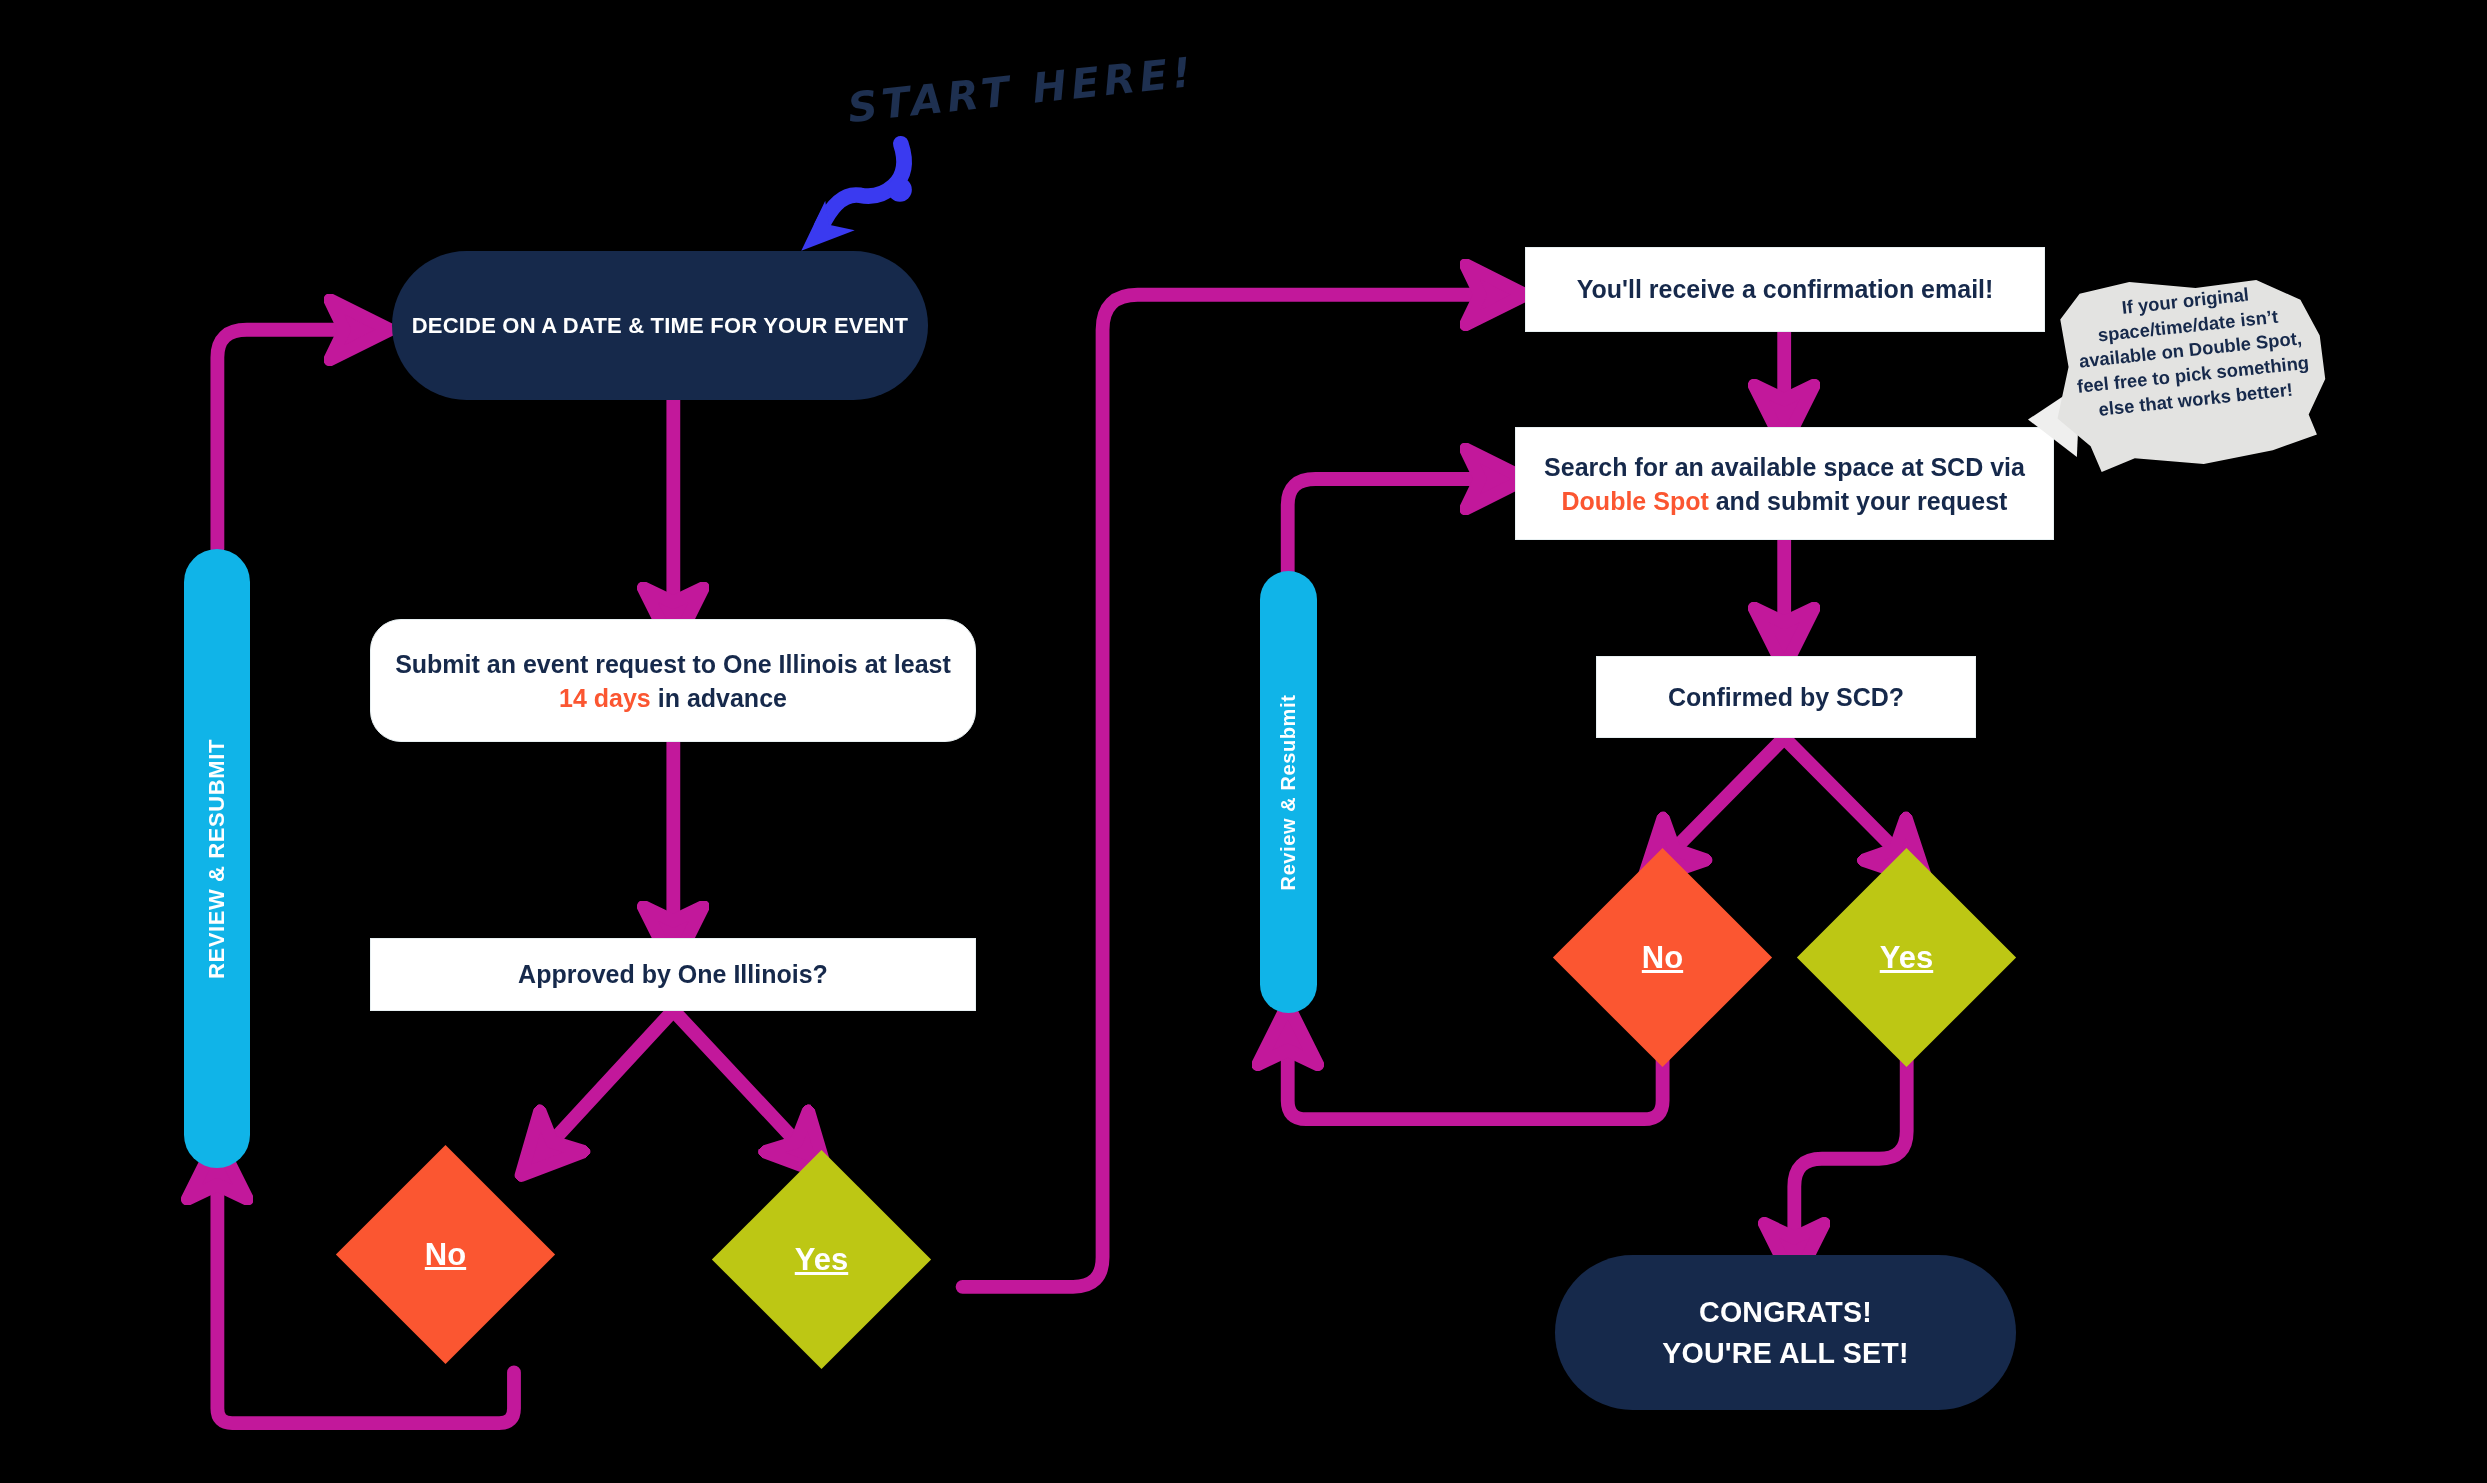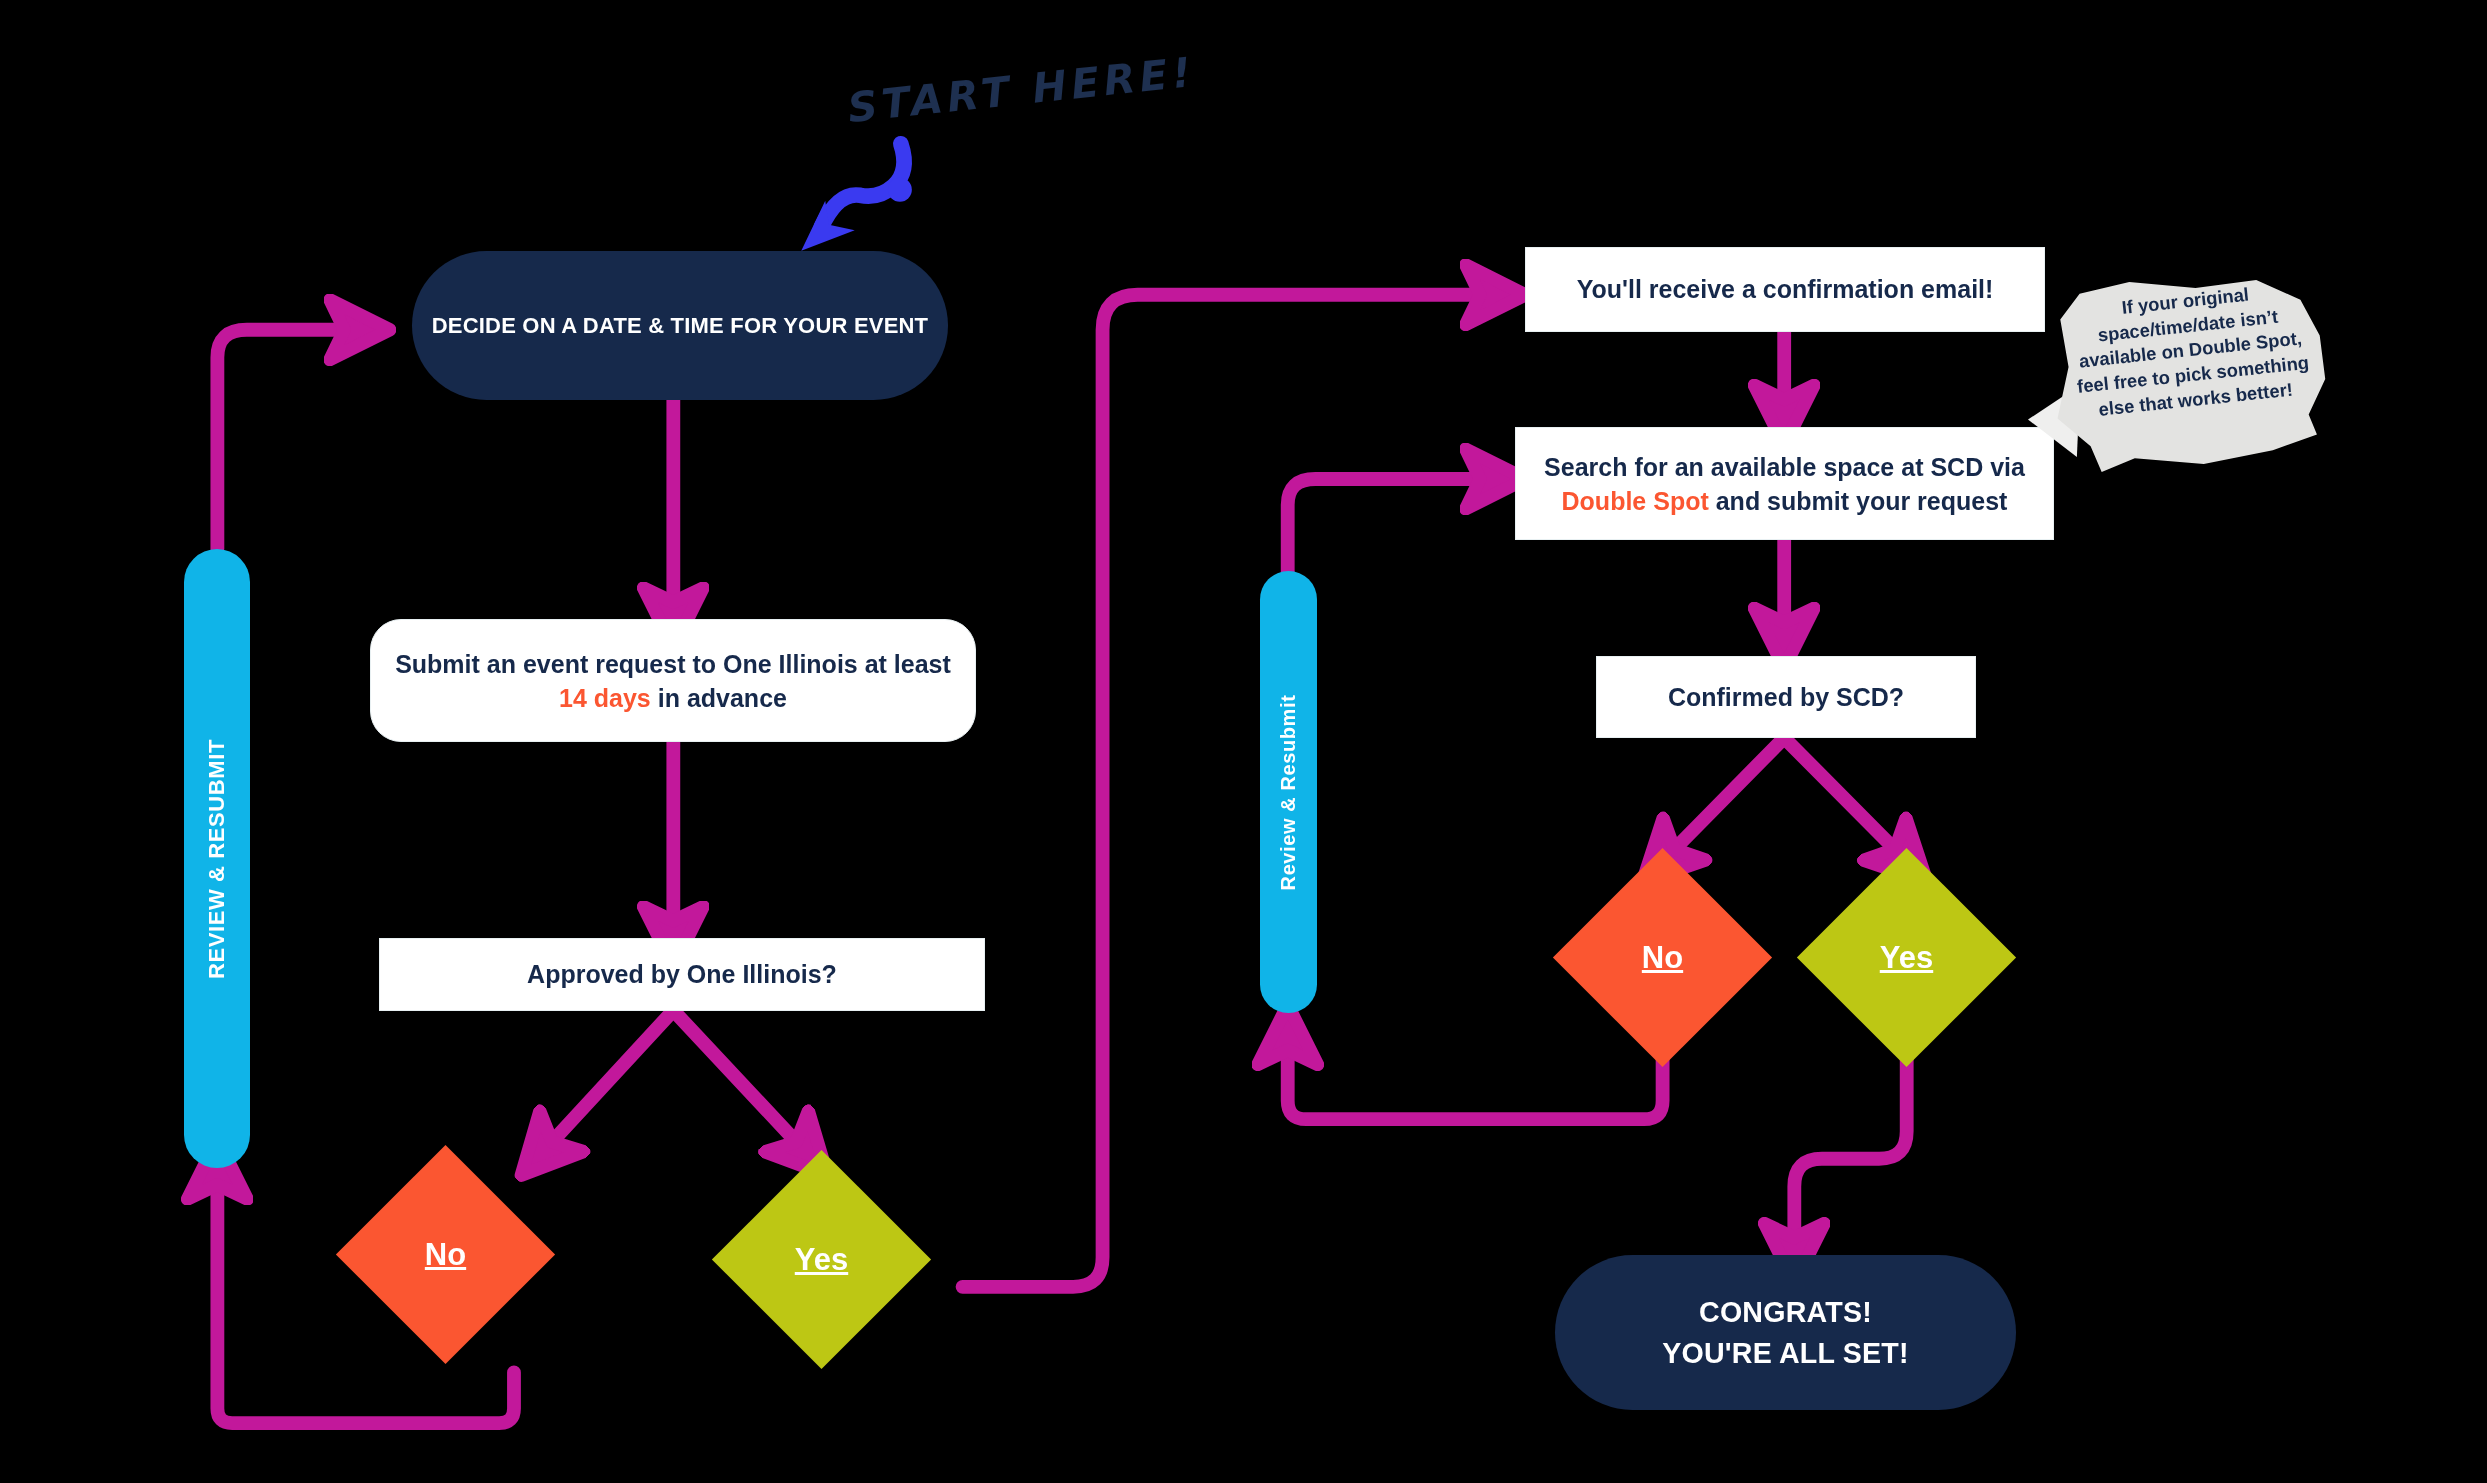--- a/index.html
+++ b/index.html
@@ -208,29 +208,29 @@
   <div id="start-here">START HERE!</div>
 
   <svg id="start-arrow" viewBox="0 0 180 140">
     <g fill="none" stroke="#3A3AF0" stroke-width="17" stroke-linecap="round" stroke-linejoin="round">
       <path d="M118,16 Q128,46 110,62 Q94,76 74,72 Q50,68 32,106"></path>
     </g>
     <path d="M10,132 L36,78 L40,104 L68,110 Z" fill="#3A3AF0"></path>
     <circle cx="117" cy="66" r="13" fill="#3A3AF0"></circle>
   </svg>
 
-  <div class="node pill-navy" style="left:412px; top:251px; width:536px; height:149px; font-size:22px;">DECIDE ON A DATE &amp; TIME FOR YOUR EVENT</div>
+  <div class="node pill-navy" style="left:392px; top:251px; width:536px; height:149px; font-size:22px;">DECIDE ON A DATE &amp; TIME FOR YOUR EVENT</div>
 
   <div class="node box-white" style="left:370px; top:619px; width:606px; height:123px; font-size:25px; line-height:1.36; padding:0 22px;border-radius:31px;">
     <div>
       <span>Submit an event request to One Illinois at least </span><span class="accent-orange">14 days</span><span> in advance</span>
     </div>
   </div>
 
-  <div class="node box-white" style="left:379px; top:938px; width:606px; height:73px; font-size:25px;">Approved by One Illinois?</div>
+  <div class="node box-white" style="left:370px; top:938px; width:606px; height:73px; font-size:25px;">Approved by One Illinois?</div>
 
   <div class="diamond d-no" style="left:368px; top:1177px; width:155px; height:155px;">
     <div class="dshape"></div>
     <div class="dlabel">No</div>
   </div>
 
   <div class="diamond d-yes" style="left:744px; top:1182px; width:155px; height:155px;">
     <div class="dshape"></div>
     <div class="dlabel">Yes</div>
   </div>

